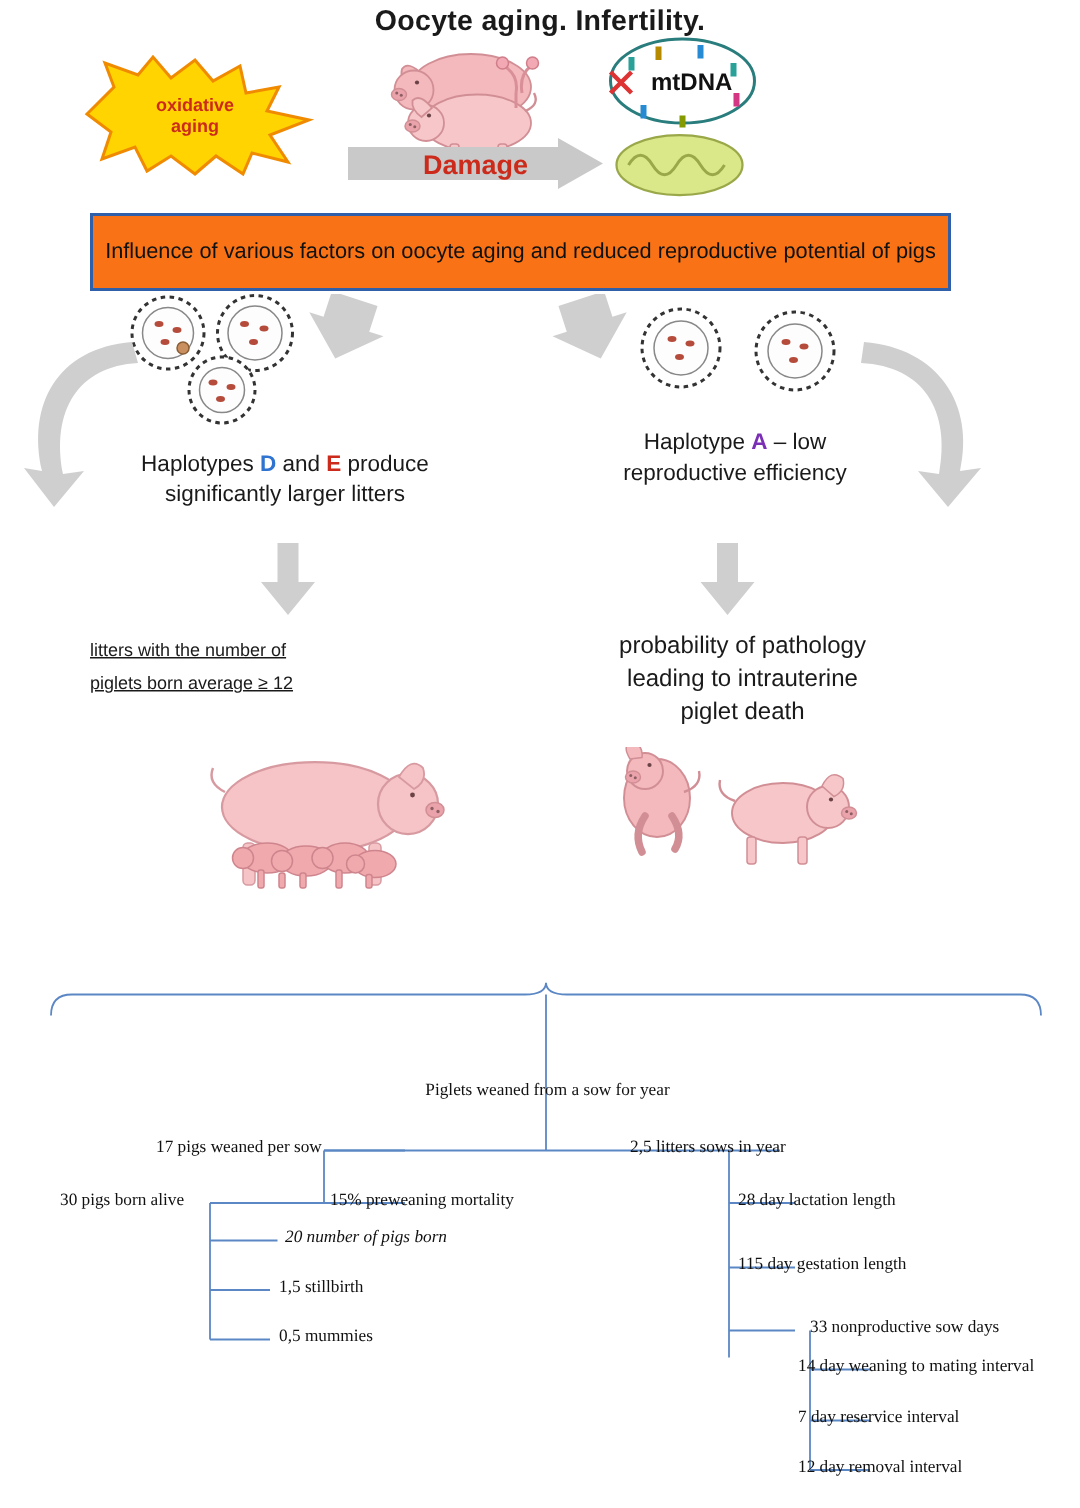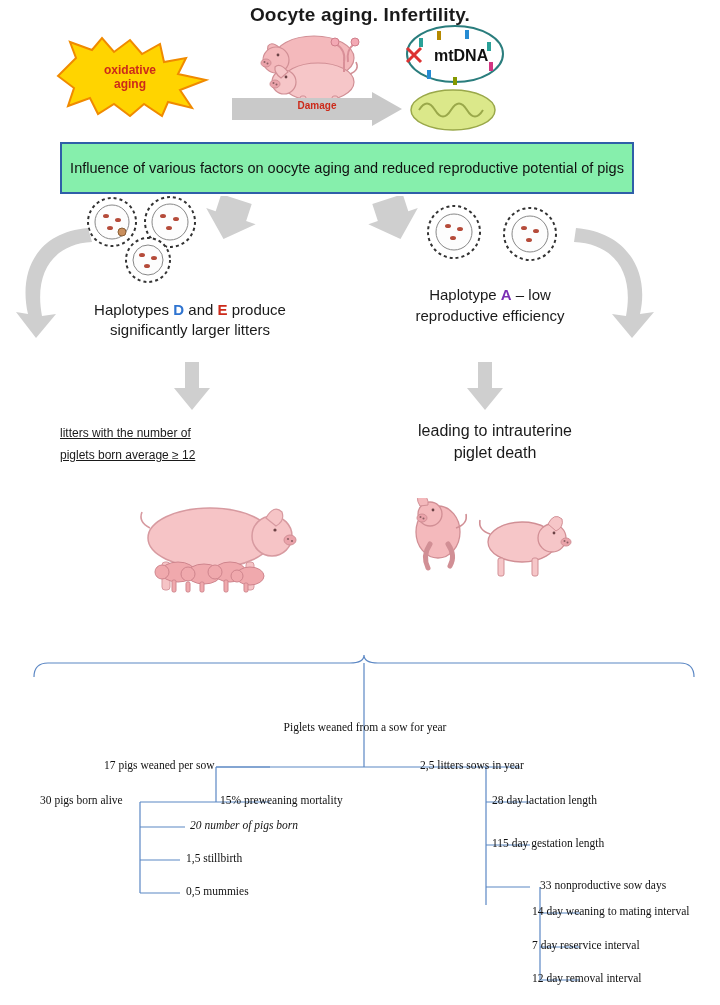--- a/index.html
+++ b/index.html
@@ -40,35 +40,35 @@
     line-height: 14px;
   }
 
   
   #top-pig { left: 236px; top: 22px; width: 140px; height: 92px; }
 
   
   #damage-arrow { left: 232px; top: 92px; width: 170px; height: 34px; }
   #damage-label {
     left: 262px; top: 100px; width: 110px; text-align: center;
-    font-size: 10px; font-weight: bold; color: #cc2a1a;
+    font-size: 18px; font-weight: bold; color: #cc2a1a;
   }
 
   
   #mito-box { left: 393px; top: 22px; width: 118px; height: 112px; }
   #mtdna-label {
     left: 434px; top: 47px; width: 60px; text-align: left;
     font-size: 16px; font-weight: bold; color: #111;
   }
 
   
   #statement-box {
     left: 60px; top: 142px; width: 570px; height: 48px;
     border: 2px solid #2f5fa8;
-    background: #86efac;
+    background: #f97316;
     display: flex; align-items: center; justify-content: center;
   }
   #statement-text {
     font-size: 14.5px; line-height: 19px; text-align: center; color: #111;
     padding: 0 8px;
   }
 
   
   #branch-left { left: 196px; top: 196px; width: 60px; height: 46px; }
   #branch-right { left: 368px; top: 196px; width: 60px; height: 46px; }
@@ -304,20 +304,21 @@
   <svg width="40" height="48" viewBox="0 0 40 48">
     <polygon points="13,0 27,0 27,26 38,26 20,48 2,26 13,26" fill="#cfcfcf"></polygon>
   </svg>
 </div>
 
 <div class="abs" id="outcome-left">
   <div>litters with the number of</div>
   <div>piglets born average ≥ 12</div>
 </div>
 <div class="abs" id="outcome-right">
+  <div>probability of pathology</div>
   <div>leading to intrauterine</div>
   <div>piglet death</div>
 </div>
 
 <div class="abs" id="sow-litter">
   <svg width="200" height="100" viewBox="0 0 200 100">
 
     <ellipse cx="110" cy="40" rx="62" ry="30" fill="#f6c4c6" stroke="#d79aa0" stroke-width="1.5"></ellipse>
     <circle cx="172" cy="38" r="20" fill="#f6c4c6" stroke="#d79aa0" stroke-width="1.5"></circle>
     <path d="M166 20 q8 -14 16 -6 q3 9 -6 14 z" fill="#f6c4c6" stroke="#d79aa0" stroke-width="1.2"></path>

